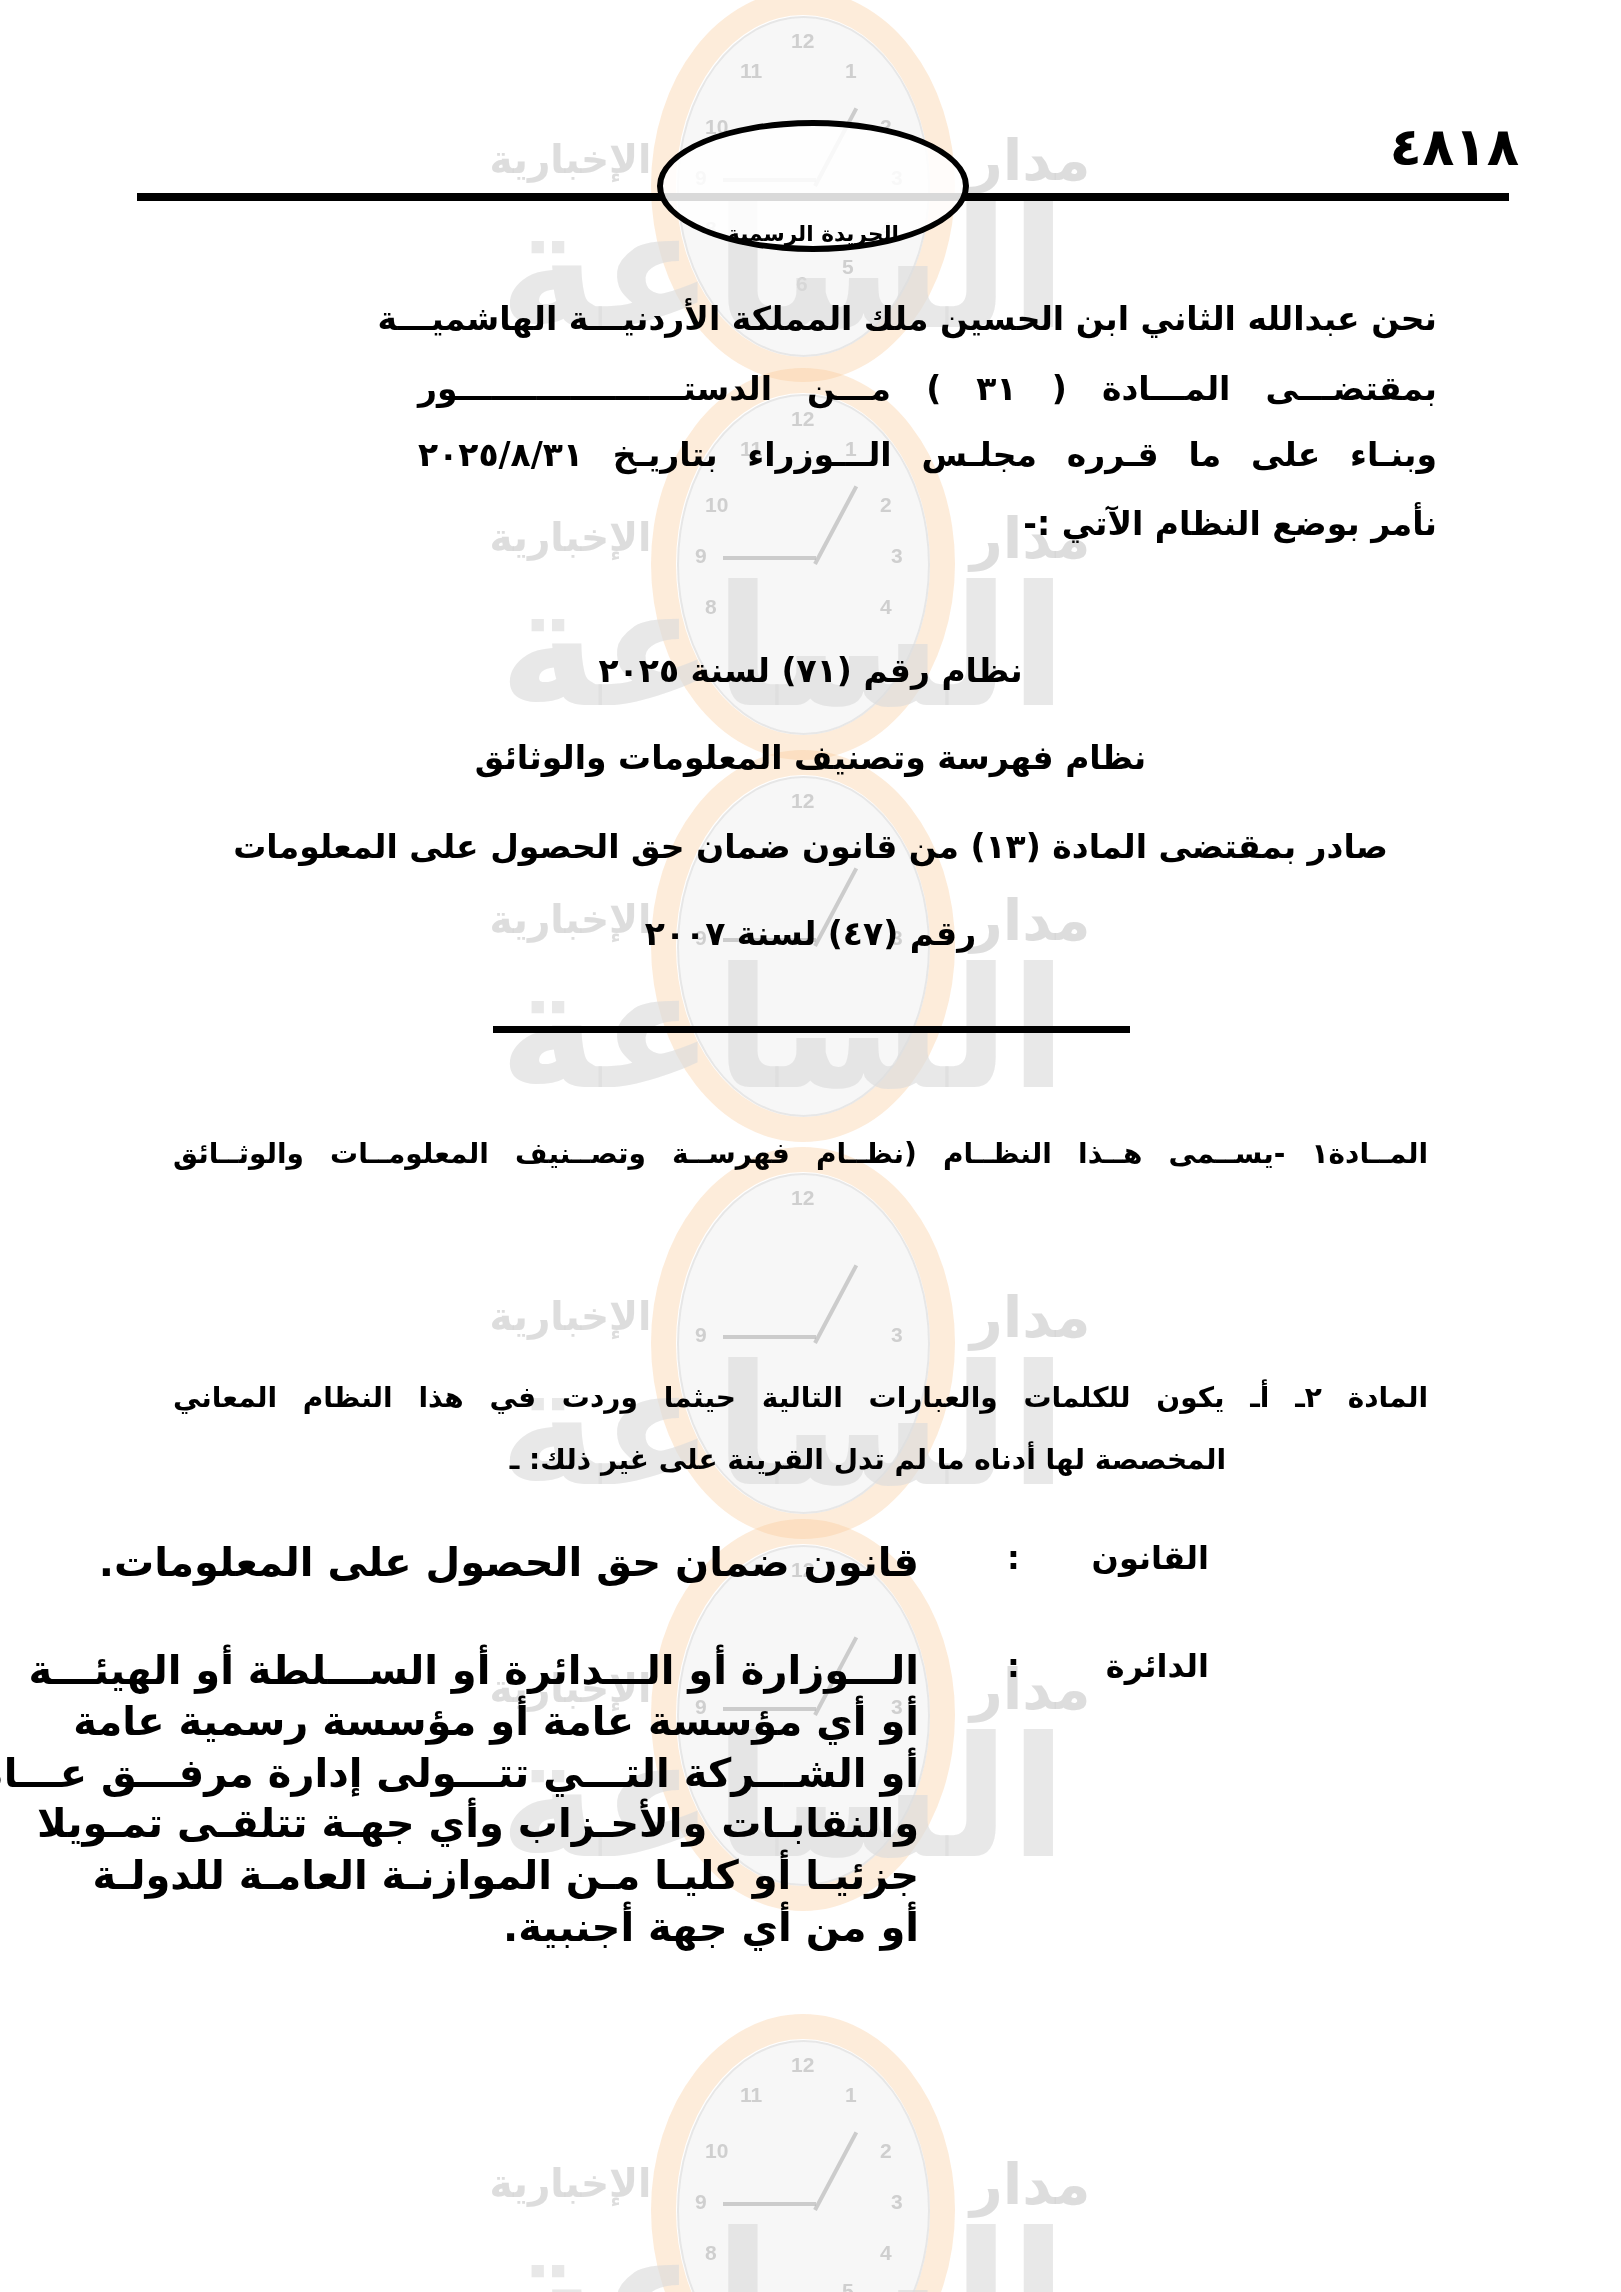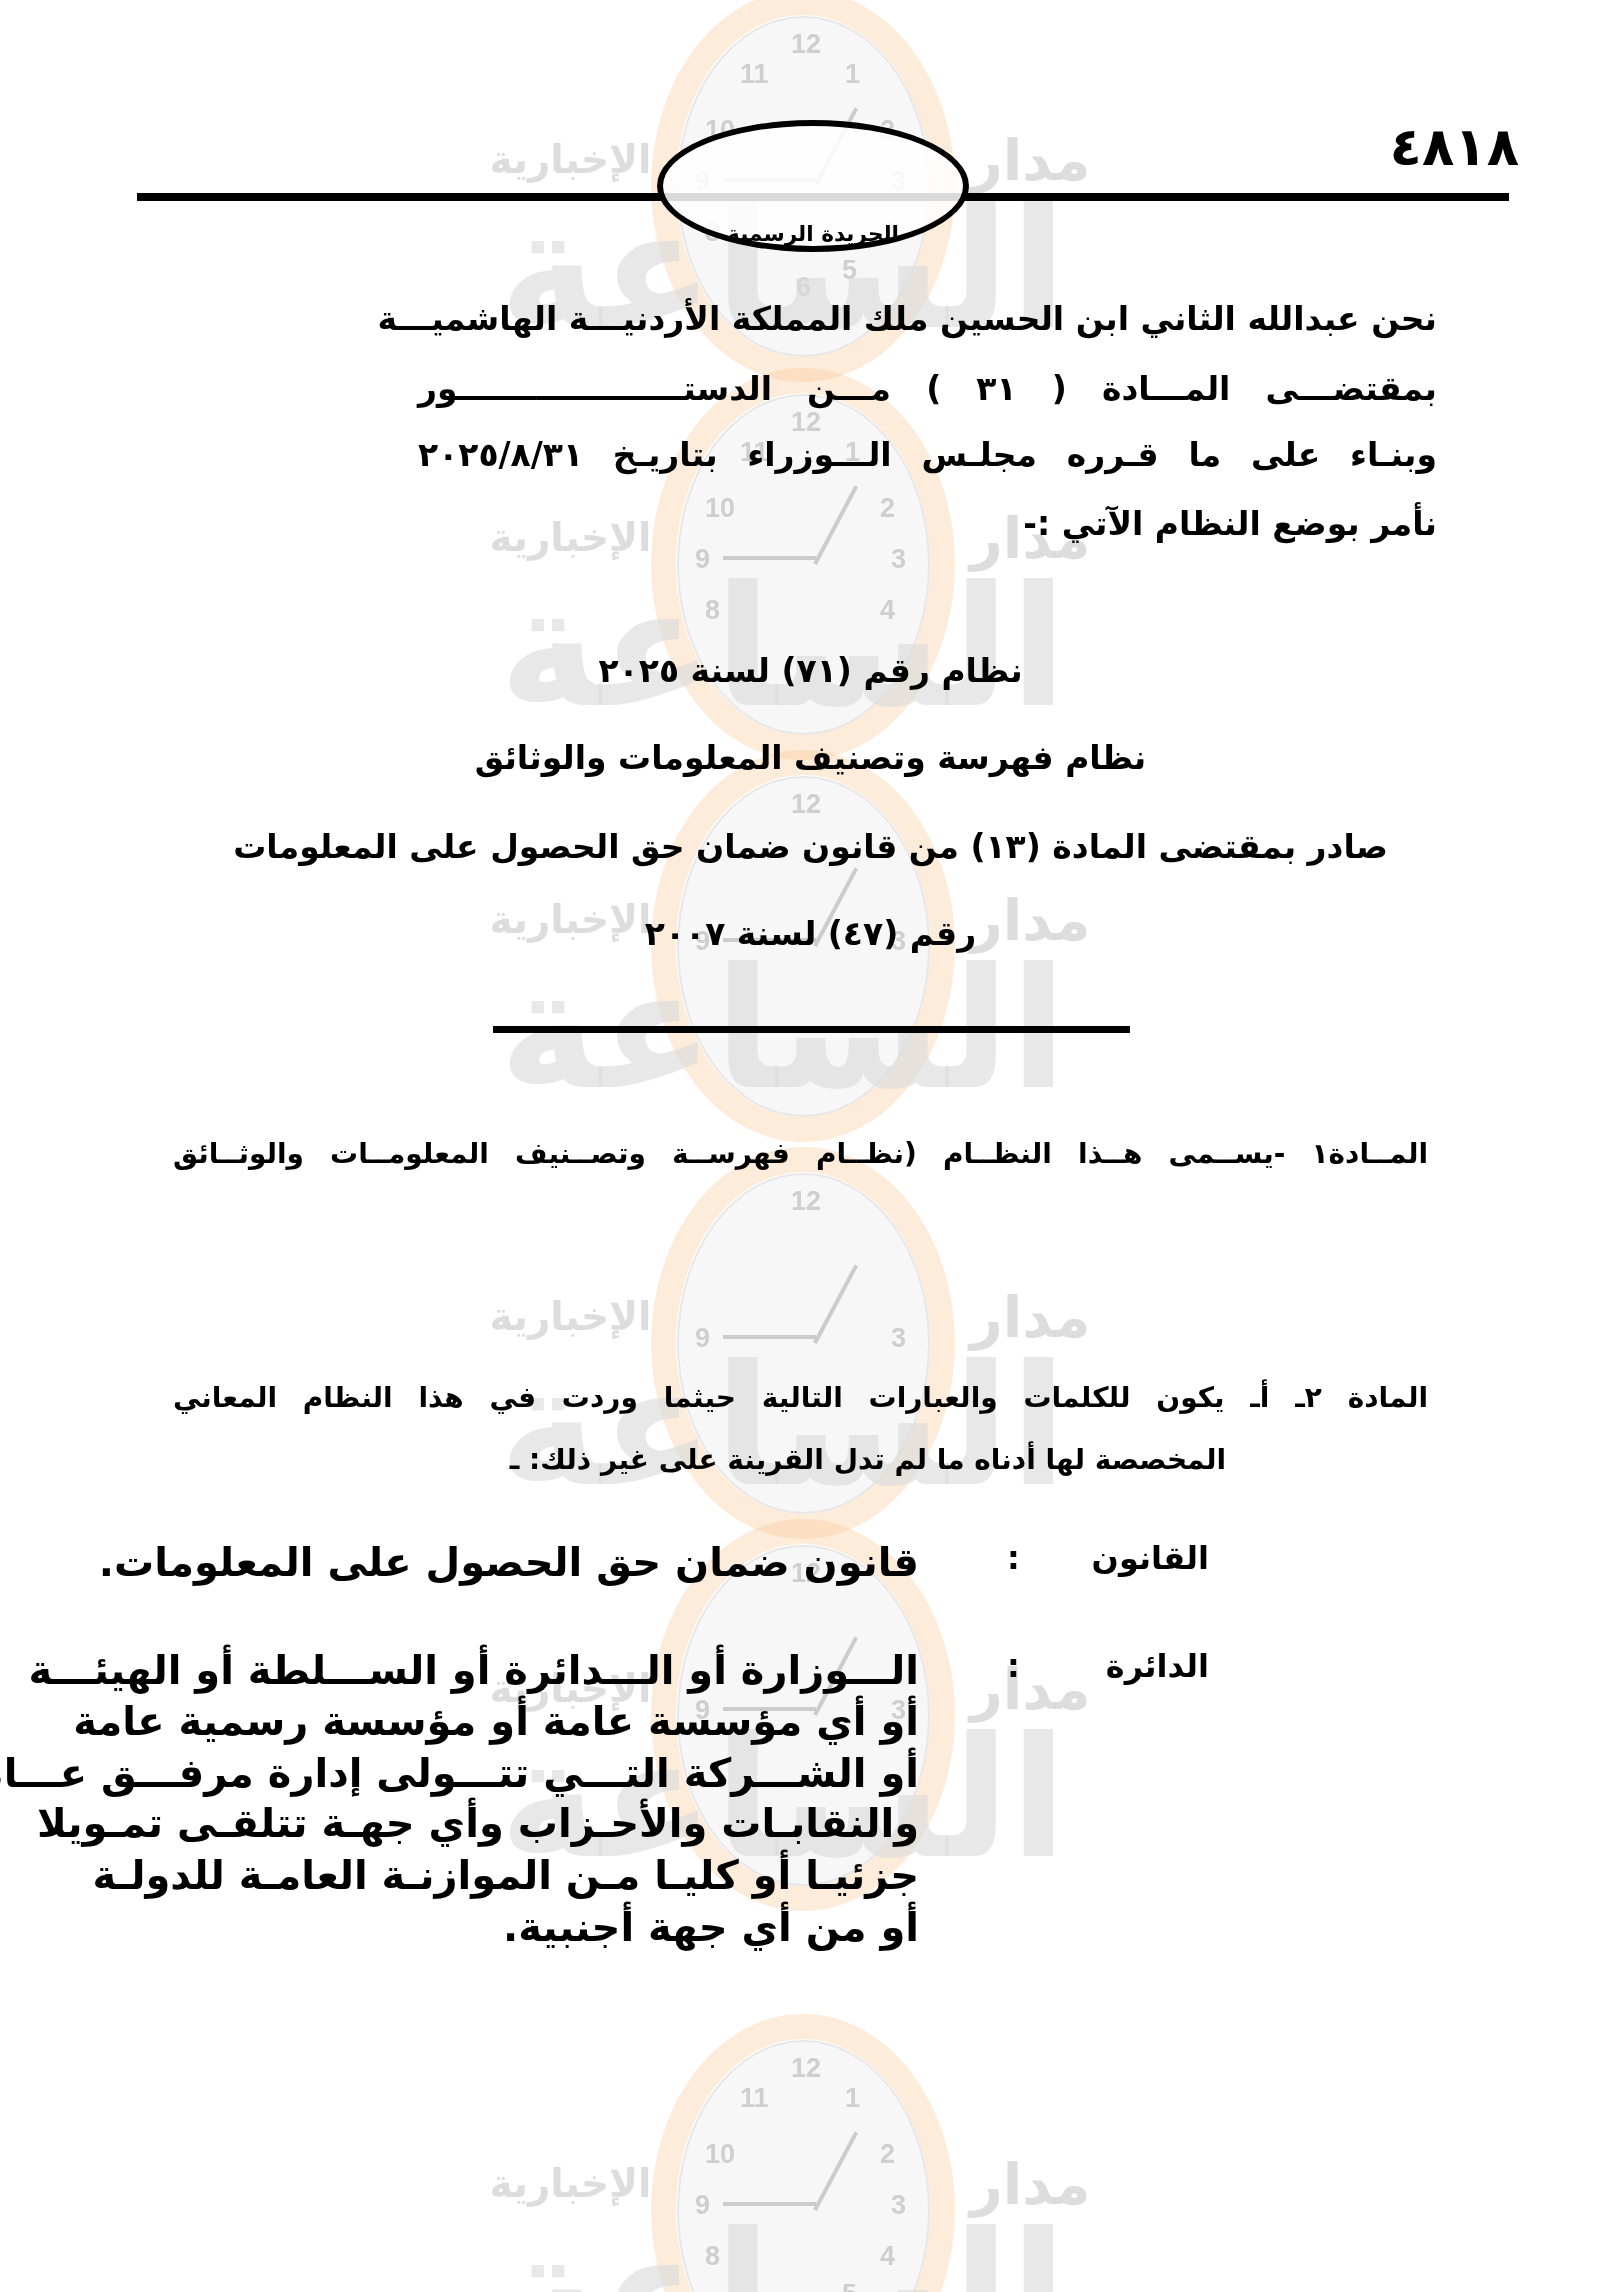--- a/index.html
+++ b/index.html
@@ -1,21 +1,21 @@
 <!DOCTYPE html>
 <html><head>
 <meta charset="utf-8">
 <style>
   html, body { margin: 0; padding: 0; background: #ffffff; }
   body { width: 1621px; height: 2293px; position: relative; overflow: hidden; font-family: "DejaVu Sans", "Liberation Sans", sans-serif; color: #000; }
   .watermark-layer { position: absolute; inset: 0; pointer-events: none; z-index: 0; }
   .wm { position: absolute; width: 706px; height: 412px; left: 470px; }
   .wm .ring { position: absolute; left: 181px; top: 0; width: 304px; height: 392px; border-radius: 50%; border: 25.5px solid rgba(250,200,150,0.35); box-sizing: border-box; }
   .wm .face { position: absolute; left: 207px; top: 25.5px; width: 253px; height: 341px; border-radius: 50%; background: rgba(240,240,240,0.55); border: 2px solid rgba(220,220,220,0.6); box-sizing: border-box; }
-  .wm .num { position: absolute; font-family: "Liberation Sans", sans-serif; font-weight: bold; font-size: 27px; color: rgba(190,190,190,0.7); }
+  .wm .num { position: absolute; font-family: "Liberation Sans", sans-serif; font-weight: bold; font-size: 21px; color: rgba(190,190,190,0.7); }
   .wm .hand1 { position: absolute; left: 253px; top: 188px; width: 93px; height: 3.9px; background: rgba(185,185,185,0.7); }
   .wm .hand2 { position: absolute; left: 343px; top: 108px; width: 3.9px; height: 88px; background: rgba(185,185,185,0.7); transform: rotate(28deg); transform-origin: bottom; }
   .wm .brand-small { position: absolute; left: 19.6px; top: 147px; font-family: "DejaVu Sans", sans-serif; font-weight: bold; font-size: 39px; color: rgba(210,210,210,0.75); direction: rtl; }
   .wm .brand-madar { position: absolute; left: 500px; top: 137px; font-family: "DejaVu Sans", sans-serif; font-weight: bold; font-size: 57px; color: rgba(210,210,210,0.75); direction: rtl; }
   .wm .brand-big { position: absolute; left: 29px; top: 196px; font-family: "DejaVu Sans", sans-serif; font-weight: bold; font-size: 167px; line-height: 1; color: rgba(220,220,220,0.65); direction: rtl; }
 
   .page { position: absolute; inset: 0; z-index: 1; direction: rtl; }
   .header-rule { position: absolute; top: 193px; left: 137px; width: 1372px; height: 7.8px; background: #000; }
   .header-oval { position: absolute; left: 657px; top: 120px; width: 312px; height: 132px; border: 6.9px solid #000; border-radius: 50%; box-sizing: border-box; background: rgba(255,255,255,0.85); display: flex; align-items: flex-end; justify-content: center; }
   .header-oval span { font-weight: bold; font-size: 21.6px; font-family: "DejaVu Sans", sans-serif; }

